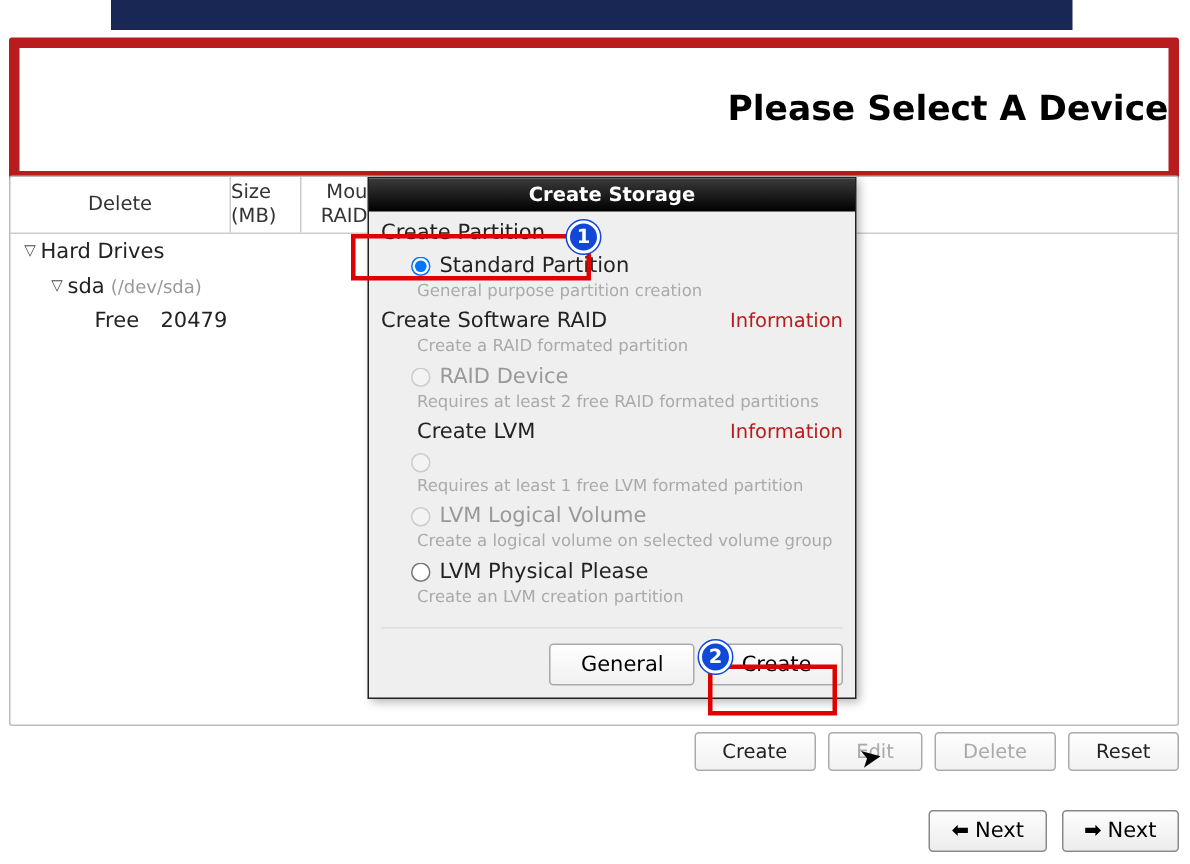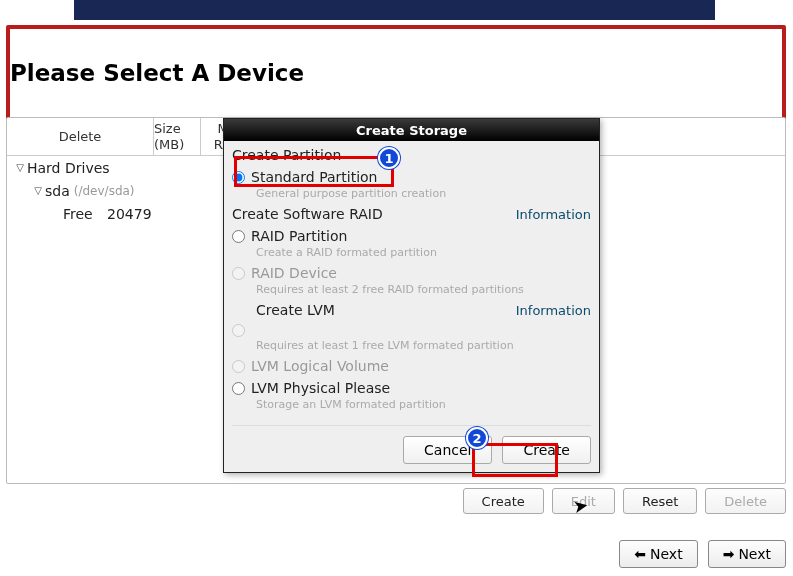--- a/index.html
+++ b/index.html
@@ -1,18 +1,18 @@
 <!DOCTYPE html>
 <html><head>
 <meta charset="utf-8">
 <style>
 * { box-sizing: border-box; margin: 0; padding: 0; font-family: "DejaVu Sans", "Liberation Sans", Arial, sans-serif; }
 html, body { width: 793px; height: 576px; background: #fff; overflow: hidden; }
 .banner { position: absolute; left: 74px; top: 0; width: 641px; height: 20px; background: #182753; }
-.main-panel { position: absolute; left: 6px; top: 25px; width: 780px; height: 96px; border: 4px solid #b91c1c; border-radius: 2px; background: #fff; display: flex; align-items: center; justify-content: flex-start; }
+.main-panel { position: absolute; left: 6px; top: 25px; width: 780px; height: 96px; border: 7px solid #b91c1c; border-radius: 2px; background: #fff; display: flex; align-items: center; justify-content: flex-end; }
 .main-title { font-size: 23px; font-weight: bold; color: #000; }
 .device-panel { position: absolute; left: 6px; top: 117px; width: 780px; height: 367px; border: 1px solid #bbb; border-radius: 2px; background: #fff; }
 .table-header { display: flex; height: 38px; border-bottom: 1px solid #ccc; font-size: 13px; color: #333; }
 .col-device { width: 147px; border-right: 1px solid #ccc; display: flex; align-items: center; justify-content: center; }
 .col-size { width: 47px; border-right: 1px solid #ccc; display: flex; flex-direction: column; align-items: flex-start; justify-content: center; line-height: 1.2; }
 .col-mount { width: 44px; display: flex; flex-direction: column; align-items: flex-end; justify-content: center; padding-left: 4px; line-height: 1.2; }
 .tree { font-size: 14px; color: #222; }
 .tree-row { display: flex; align-items: center; height: 23px; }
 .tri { font-size: 10px; color: #444; width: 14px; text-align: center; }
 .indent1 { padding-left: 6px; }
@@ -20,27 +20,27 @@
 .indent3 { padding-left: 56px; }
 .dev-sub { color: #999; font-size: 12px; margin-left: 4px; }
 .cell-size { position: absolute; left: 156px; font-size: 14px; }
 .action-row { position: absolute; left: 6px; top: 488px; width: 780px; height: 28px; display: flex; justify-content: flex-end; gap: 8px; }
 .btn { height: 26px; border: 1px solid #aaa; border-radius: 3px; background: linear-gradient(#fdfdfd, #f2f2f2); font-size: 13px; padding: 0 18px; cursor: pointer; color: #222; }
 .btn:disabled, .btn.disabled { color: #aaa; }
 .nav-row { position: absolute; left: 6px; top: 540px; width: 780px; height: 30px; display: flex; justify-content: flex-end; gap: 10px; }
 .nav-btn { height: 28px; border: 1px solid #888; border-radius: 3px; background: linear-gradient(#fdfdfd, #ececec); font-size: 14px; padding: 0 14px; cursor: pointer; display: flex; align-items: center; gap: 4px; }
 .arrow { font-size: 14px; font-weight: bold; }
 
-.dialog { position: absolute; left: 223px; top: 118px; width: 377px; background: #efefef; border: 1px solid #222; box-shadow: 2px 2px 6px rgba(0,0,0,0.3); }
+.dialog { position: absolute; left: 245px; top: 118px; width: 326px; background: #efefef; border: 1px solid #222; box-shadow: 2px 2px 6px rgba(0,0,0,0.3); }
 .dialog-titlebar { height: 22px; background: linear-gradient(#3a3a3a, #000); color: #fff; font-size: 13px; font-weight: bold; display: flex; align-items: center; justify-content: center; }
 .dialog-body { padding: 4px 8px 8px 8px; font-size: 14px; color: #222; position: relative; }
 .section-row { display: flex; justify-content: space-between; align-items: center; margin-top: 2px; }
 .section-label { font-size: 14px; }
-.info-link { font-size: 13px; color: #0c4a6e; }
-.radio-row { display: flex; align-items: center; margin-top: 6px; margin-left: 0; }
+.info-link { font-size: 13px; color: #b91c1c; }
+.radio-row { display: flex; align-items: center; margin-top: 6px; margin-left: 20px; }
 .radio-row input { margin-right: 6px; }
 .radio-row.disabled label { color: #999; }
 .hint { font-size: 11px; color: #aaa; margin-left: 24px; margin-top: 2px; }
 .dialog-btn-row { display: flex; justify-content: flex-end; gap: 10px; margin-top: 14px; border-top: 1px solid #ddd; padding-top: 10px; }
 .dlg-btn { height: 28px; border: 1px solid #aaa; border-radius: 3px; background: linear-gradient(#fff, #f0f0f0); font-size: 14px; padding: 0 20px; cursor: pointer; }
 .highlight-box { position: absolute; border: 3px solid #e00000; pointer-events: none; }
 .callout { position: absolute; width: 22px; height: 22px; border-radius: 50%; background: #1148d8; border: 2px solid #fff; box-shadow: 0 0 0 1px #1148d8; color: #fff; font-size: 13px; font-weight: bold; display: flex; align-items: center; justify-content: center; pointer-events: none; }
 .cursor { position: absolute; font-size: 18px; color: #000; pointer-events: none; transform: rotate(-10deg); }
 </style>
 </head>
@@ -77,22 +77,22 @@
     <div class="tree-row indent3" style="position:relative;">
       <span>Free</span>
       <span class="cell-size" style="left:100px;">20479</span>
     </div>
   </div>
 </div>
 
 <div class="action-row">
   <button class="btn">Create</button>
   <button class="btn disabled">Edit</button>
+  <button class="btn disabled">Delete</button>
   <button class="btn">Reset</button>
-  <button class="btn disabled">Delete</button>
 </div>
 
 <div class="nav-row">
   <button class="nav-btn">
     <span class="arrow">⬅</span>
     <span>Next</span>
   </button>
   <button class="nav-btn">
     <span class="arrow">➡</span>
     <span>Next</span>
@@ -111,51 +111,48 @@
     <div class="radio-row">
       <input type="radio" checked="" style="">
       <label>Standard Partition</label>
     </div>
     <div class="hint">General purpose partition creation</div>
 
     <div class="section-row" style="margin-top:6px;">
       <span class="section-label">Create Software RAID</span>
       <span class="info-link">Information</span>
     </div>
-    <div class="radio-row">
-      <input type="radio" style="">
-      <label>RAID Partition</label>
-    </div>
     <div class="hint">Create a RAID formated partition</div>
     <div class="radio-row disabled">
       <input type="radio" disabled="" style="">
       <label>RAID Device</label>
     </div>
     <div class="hint">Requires at least 2 free RAID formated partitions</div>
 
     <div class="section-row" style="margin-top:6px;margin-left:24px;">
       <span class="section-label">Create LVM</span>
       <span class="info-link">Information</span>
     </div>
     <div class="radio-row disabled">
       <input type="radio" disabled="" style="">
     </div>
     <div class="hint">Requires at least 1 free LVM formated partition</div>
     <div class="radio-row disabled">
       <input type="radio" disabled="" style="">
       <label>LVM Logical Volume</label>
     </div>
+    <div class="hint">Create a logical volume on selected volume group</div>
     <div class="radio-row">
       <input type="radio" style="">
       <label>LVM Physical Please</label>
     </div>
-    <div class="hint">Storage an LVM formated partition</div>
+    <div class="hint">Create an LVM creation partition</div>
 
     <div class="dialog-btn-row">
-      <button class="dlg-btn">Cancel</button>
+      <button class="dlg-btn">General</button>
       <button class="dlg-btn">Create</button>
     </div>
 
   </div>
 </div>
 
 <div class="highlight-box" style="left:234px; top:156px; width:160px; height:31px;"></div>
 <div class="highlight-box" style="left:472px; top:443px; width:86px; height:34px;"></div>
 
 <div class="callout" style="left:378px; top:147px;">

